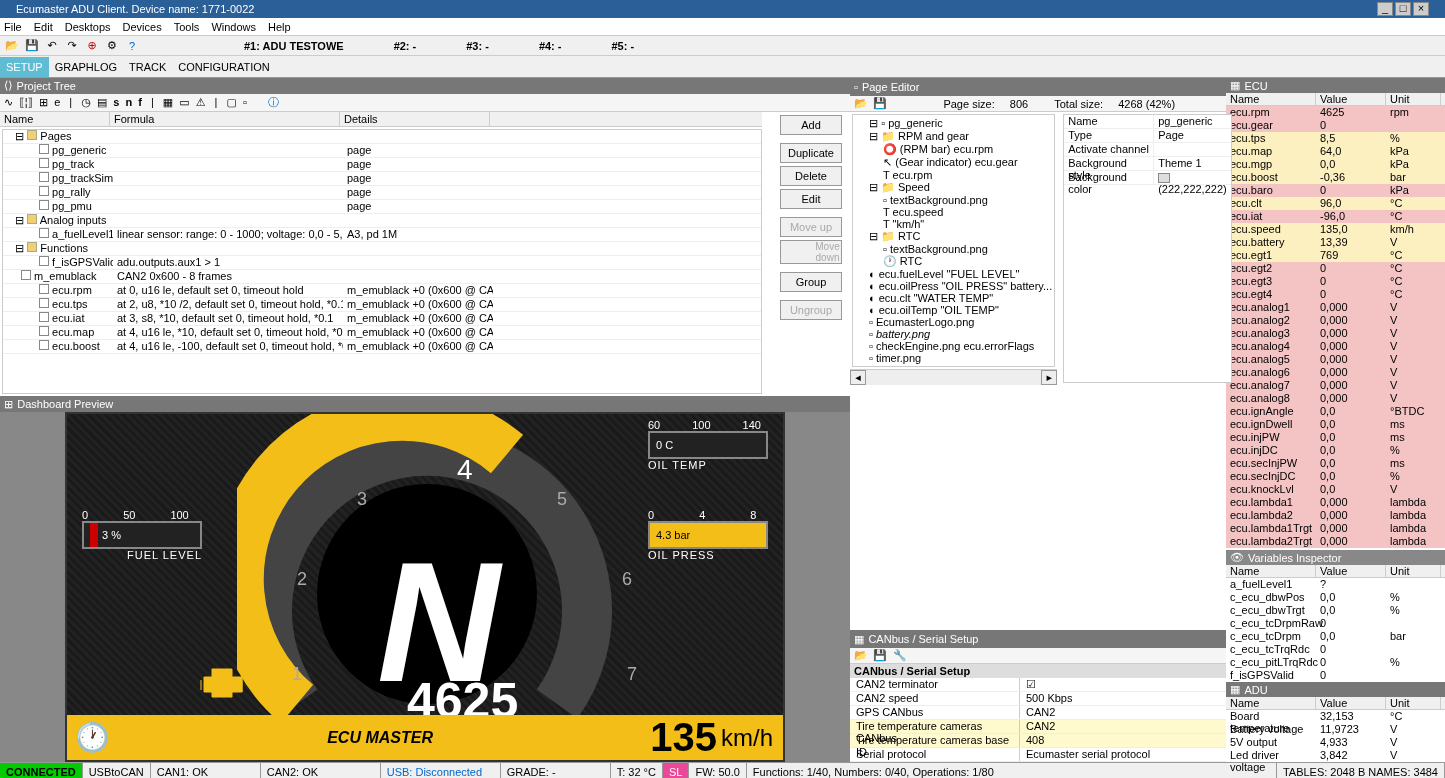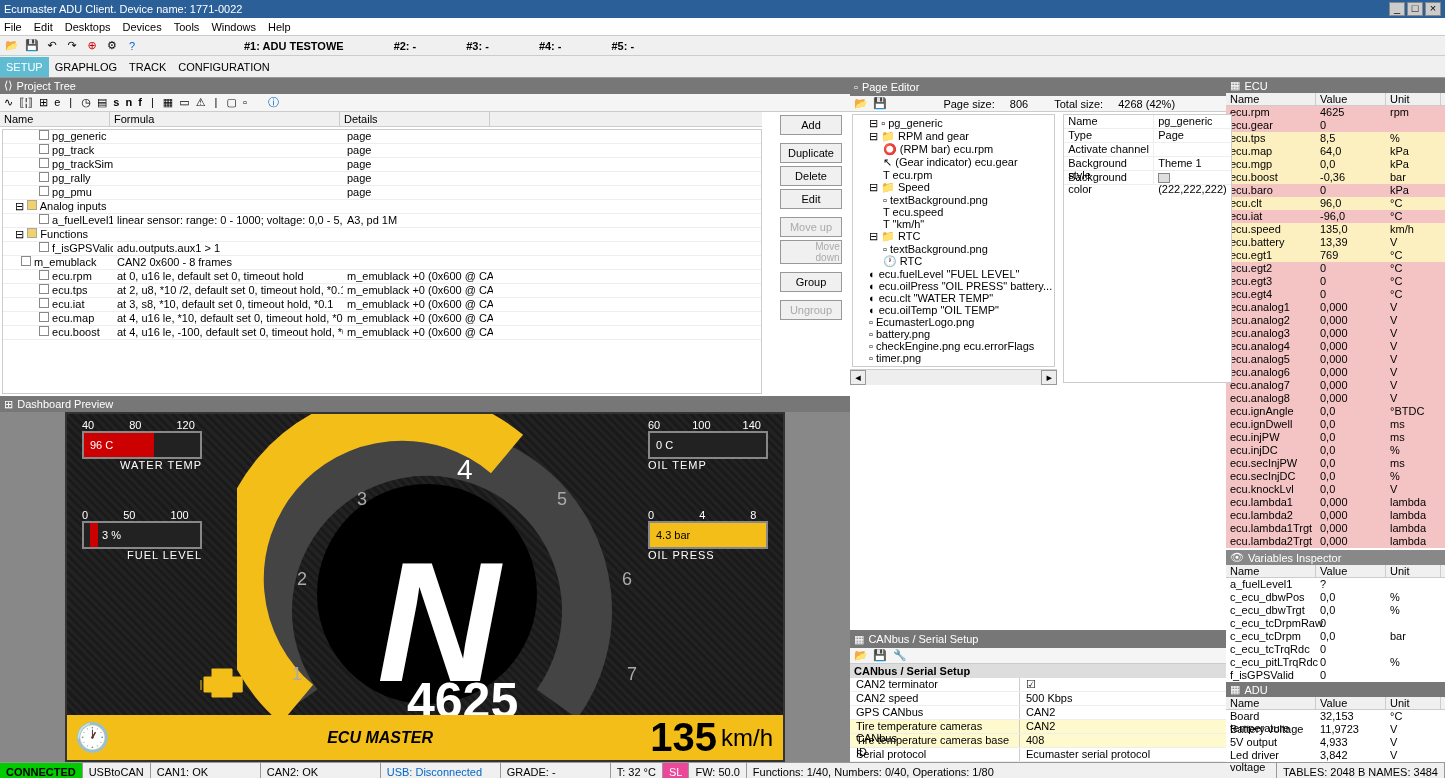--- a/index.html
+++ b/index.html
@@ -1,17 +1,17 @@
 <!DOCTYPE html>
 <html><head>
 <meta charset="utf-8">
 <style>
 *{margin:0;padding:0;box-sizing:border-box;font-family:Tahoma,sans-serif;font-size:11px}
 body{width:1445px;height:778px;background:#fff;overflow:hidden}
-.titlebar{height:18px;background:#2b5f97;color:#fff;display:flex;align-items:center;padding:0 4px}
+.titlebar{height:18px;background:#2b5f97;color:#fff;display:flex;align-items:center;padding:0 16px}
 .titlebar .wbtns{margin-left:auto;display:flex;gap:2px}
 .titlebar .wbtn{width:16px;height:14px;background:#ccc;border:1px solid #888;text-align:center;line-height:11px;color:#000}
 .menubar{height:18px;background:#fff;display:flex;align-items:center;padding:0 4px;gap:12px;border-bottom:1px solid #ccc}
 .menubar span{cursor:pointer}
 .toolbar1{height:20px;background:#f0f0f0;display:flex;align-items:center;padding:0 4px;gap:4px;border-bottom:1px solid #ccc}
 .ticon{width:16px;height:16px;display:inline-flex;align-items:center;justify-content:center}
 .toolbar1 .ws{margin-left:100px;display:flex;gap:50px;font-weight:bold}
 .tabsbar{height:22px;background:#f0f0f0;display:flex;align-items:center;border-bottom:1px solid #999}
 .tab{padding:4px 6px;cursor:pointer}
 .tab.active{background:#5fbcd3;color:#fff}
@@ -117,20 +117,25 @@
   <div class="ptb">
    <span>∿</span><span>⟦¦⟧</span><span>⊞</span><span>e</span>&nbsp;|&nbsp;<span>◷</span><span>▤</span><span><b>s</b></span><span><b>n</b></span><span><b>f</b></span>&nbsp;|&nbsp;<span>▦</span><span>▭</span><span>⚠</span>&nbsp;|&nbsp;<span>▢</span><span>▫</span>&nbsp;&nbsp;&nbsp;<span style="color:#06c">ⓘ</span>
   </div>
   <div class="thdr" style="width: 762px;">
    <div class="pt-name">Name</div>
    <div class="pt-formula">Formula</div>
    <div class="pt-details">Details</div>
   </div>
   <div class="projtree" id="pt" style="width: 760px;">
         <div class="trow">
+          <div class="pt-name" style="padding-left:12px">⊟ <span class="fld"></span> Pages</div>
+          <div class="pt-formula"></div>
+          <div class="pt-details"></div>
+        </div>
+        <div class="trow">
           <div class="pt-name" style="padding-left:36px"><span class="pg"></span> pg_generic</div>
           <div class="pt-formula"></div>
           <div class="pt-details">page</div>
         </div>
         <div class="trow">
           <div class="pt-name" style="padding-left:36px"><span class="pg"></span> pg_track</div>
           <div class="pt-formula"></div>
           <div class="pt-details">page</div>
         </div>
         <div class="trow">
@@ -215,31 +220,20 @@
     <div class="gaugeNum" style="left:265px;top:310px">0</div>
     <div class="gaugeNum" style="left:225px;top:250px">1</div>
     <div class="gaugeNum" style="left:230px;top:155px">2</div>
     <div class="gaugeNum" style="left:290px;top:75px">3</div>
     <div class="gaugeNum" style="left:390px;top:40px;font-size:28px;color:#fff">4</div>
     <div class="gaugeNum" style="left:490px;top:75px">5</div>
     <div class="gaugeNum" style="left:555px;top:155px">6</div>
     <div class="gaugeNum" style="left:560px;top:250px">7</div>
     <div class="gaugeNum" style="left:520px;top:310px">8</div>
 
-    <div class="sg" style="left:15px;top:5px">
-     <div style="display:flex;gap:35px;font-size:12px">
-              <span>40</span>
-              <span>80</span>
-              <span>120</span>
-            </div>
-     <div class="sgbox" style="background:linear-gradient(90deg,#c00 60%,#222 60%)">
-              <span>96 C</span>
-            </div>
-     <div class="sglbl" style="text-align:right">WATER TEMP</div>
-    </div>
     <div class="sg" style="right:15px;top:5px">
      <div style="display:flex;gap:32px;font-size:12px">
               <span>60</span>
               <span>100</span>
               <span>140</span>
             </div>
      <div class="sgbox">
               <span>0 C</span>
             </div>
      <div class="sglbl">OIL TEMP</div>
@@ -305,21 +299,21 @@
             <div style="padding-left: 28px; white-space: nowrap; overflow: hidden;">T ecu.speed</div>
             <div style="padding-left: 28px; white-space: nowrap; overflow: hidden;">T "km/h"</div>
             <div style="padding-left: 14px; white-space: nowrap; overflow: hidden;">⊟ 📁 RTC</div>
             <div style="padding-left: 28px; white-space: nowrap; overflow: hidden;">▫ textBackground.png</div>
             <div style="padding-left: 28px; white-space: nowrap; overflow: hidden;">🕐 RTC</div>
             <div style="padding-left: 14px; white-space: nowrap; overflow: hidden;">◐ ecu.fuelLevel   "FUEL LEVEL"</div>
             <div style="padding-left: 14px; white-space: nowrap; overflow: hidden;">◐ ecu.oilPress   "OIL PRESS"   battery...</div>
             <div style="padding-left: 14px; white-space: nowrap; overflow: hidden;">◐ ecu.clt   "WATER TEMP"</div>
             <div style="padding-left: 14px; white-space: nowrap; overflow: hidden;">◐ ecu.oilTemp   "OIL TEMP"</div>
             <div style="padding-left: 14px; white-space: nowrap; overflow: hidden;">▫ EcumasterLogo.png</div>
-            <div style="padding-left: 14px; white-space: nowrap; overflow: hidden;">▫ battery.png</div>
+            <div style="padding-left: 14px; white-space: nowrap; overflow: hidden; font-style: italic;">▫ battery.png</div>
             <div style="padding-left: 14px; white-space: nowrap; overflow: hidden;">▫ checkEngine.png   ecu.errorFlags</div>
             <div style="padding-left: 14px; white-space: nowrap; overflow: hidden;">▫ timer.png</div>
           </div>
           <div style="height: 16px; background: rgb(238, 238, 238); border-top: 1px solid rgb(204, 204, 204); display: flex;">
             <span style="border:1px solid #999;width:16px;text-align:center">◂</span>
             <span style="flex:1"></span>
             <span style="border:1px solid #999;width:16px;text-align:center">▸</span>
           </div>
         </div>
         <div class="proptbl" style="flex: 1 1 0%; margin: 2px;">

